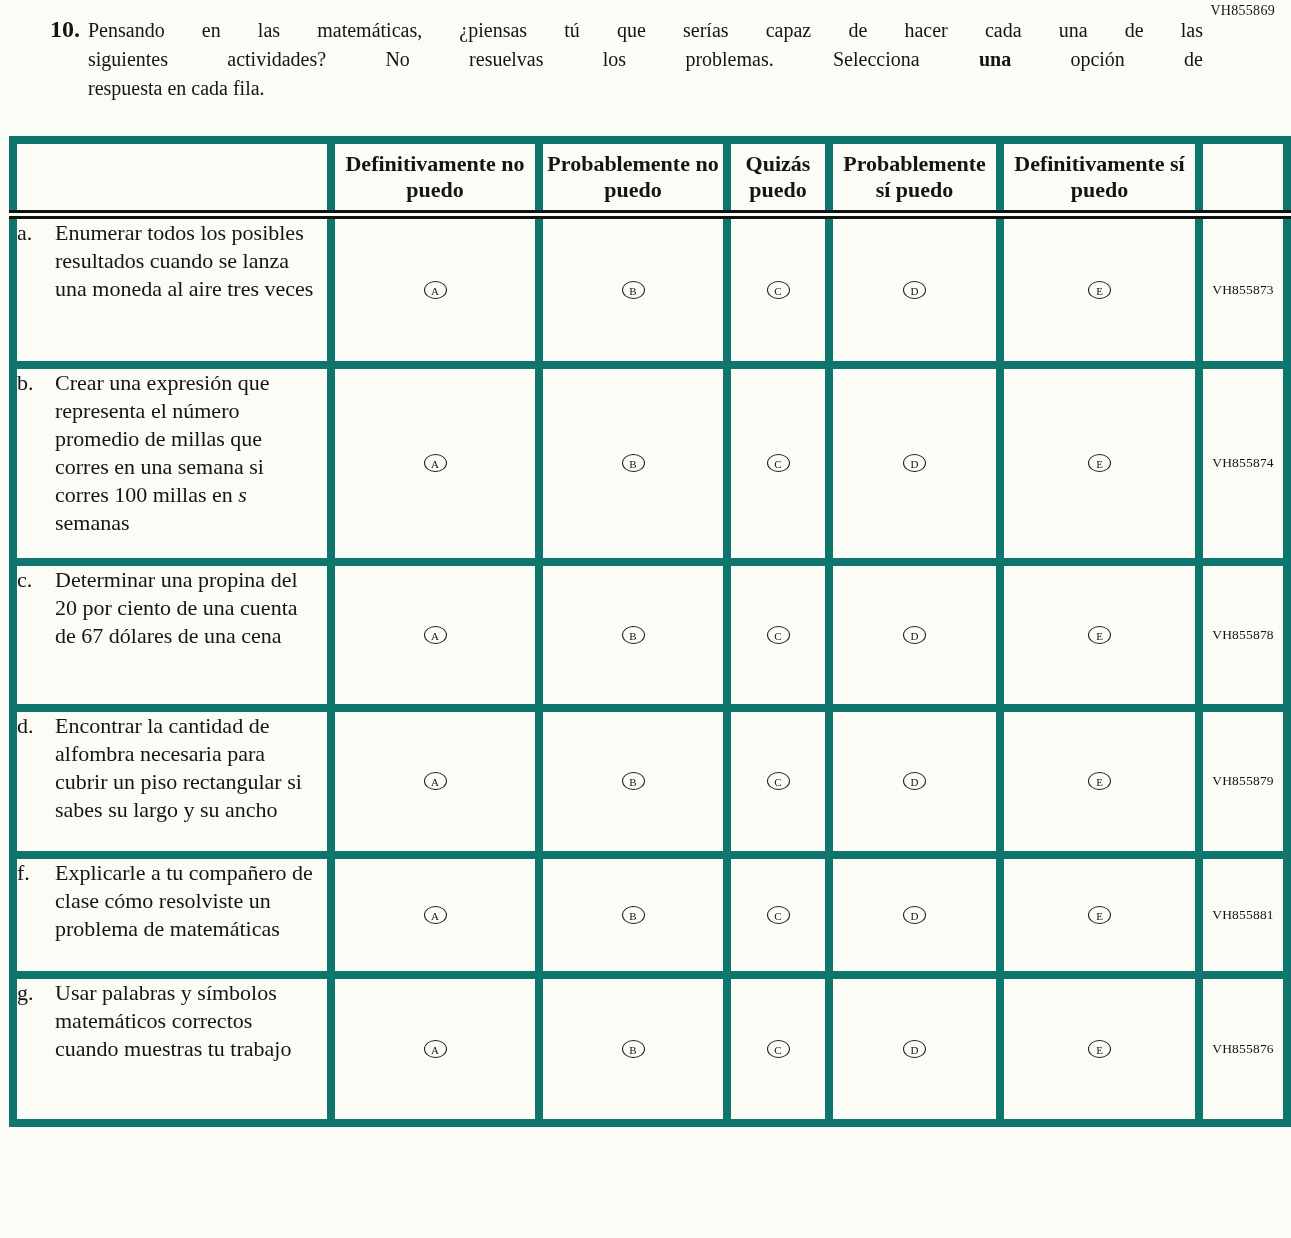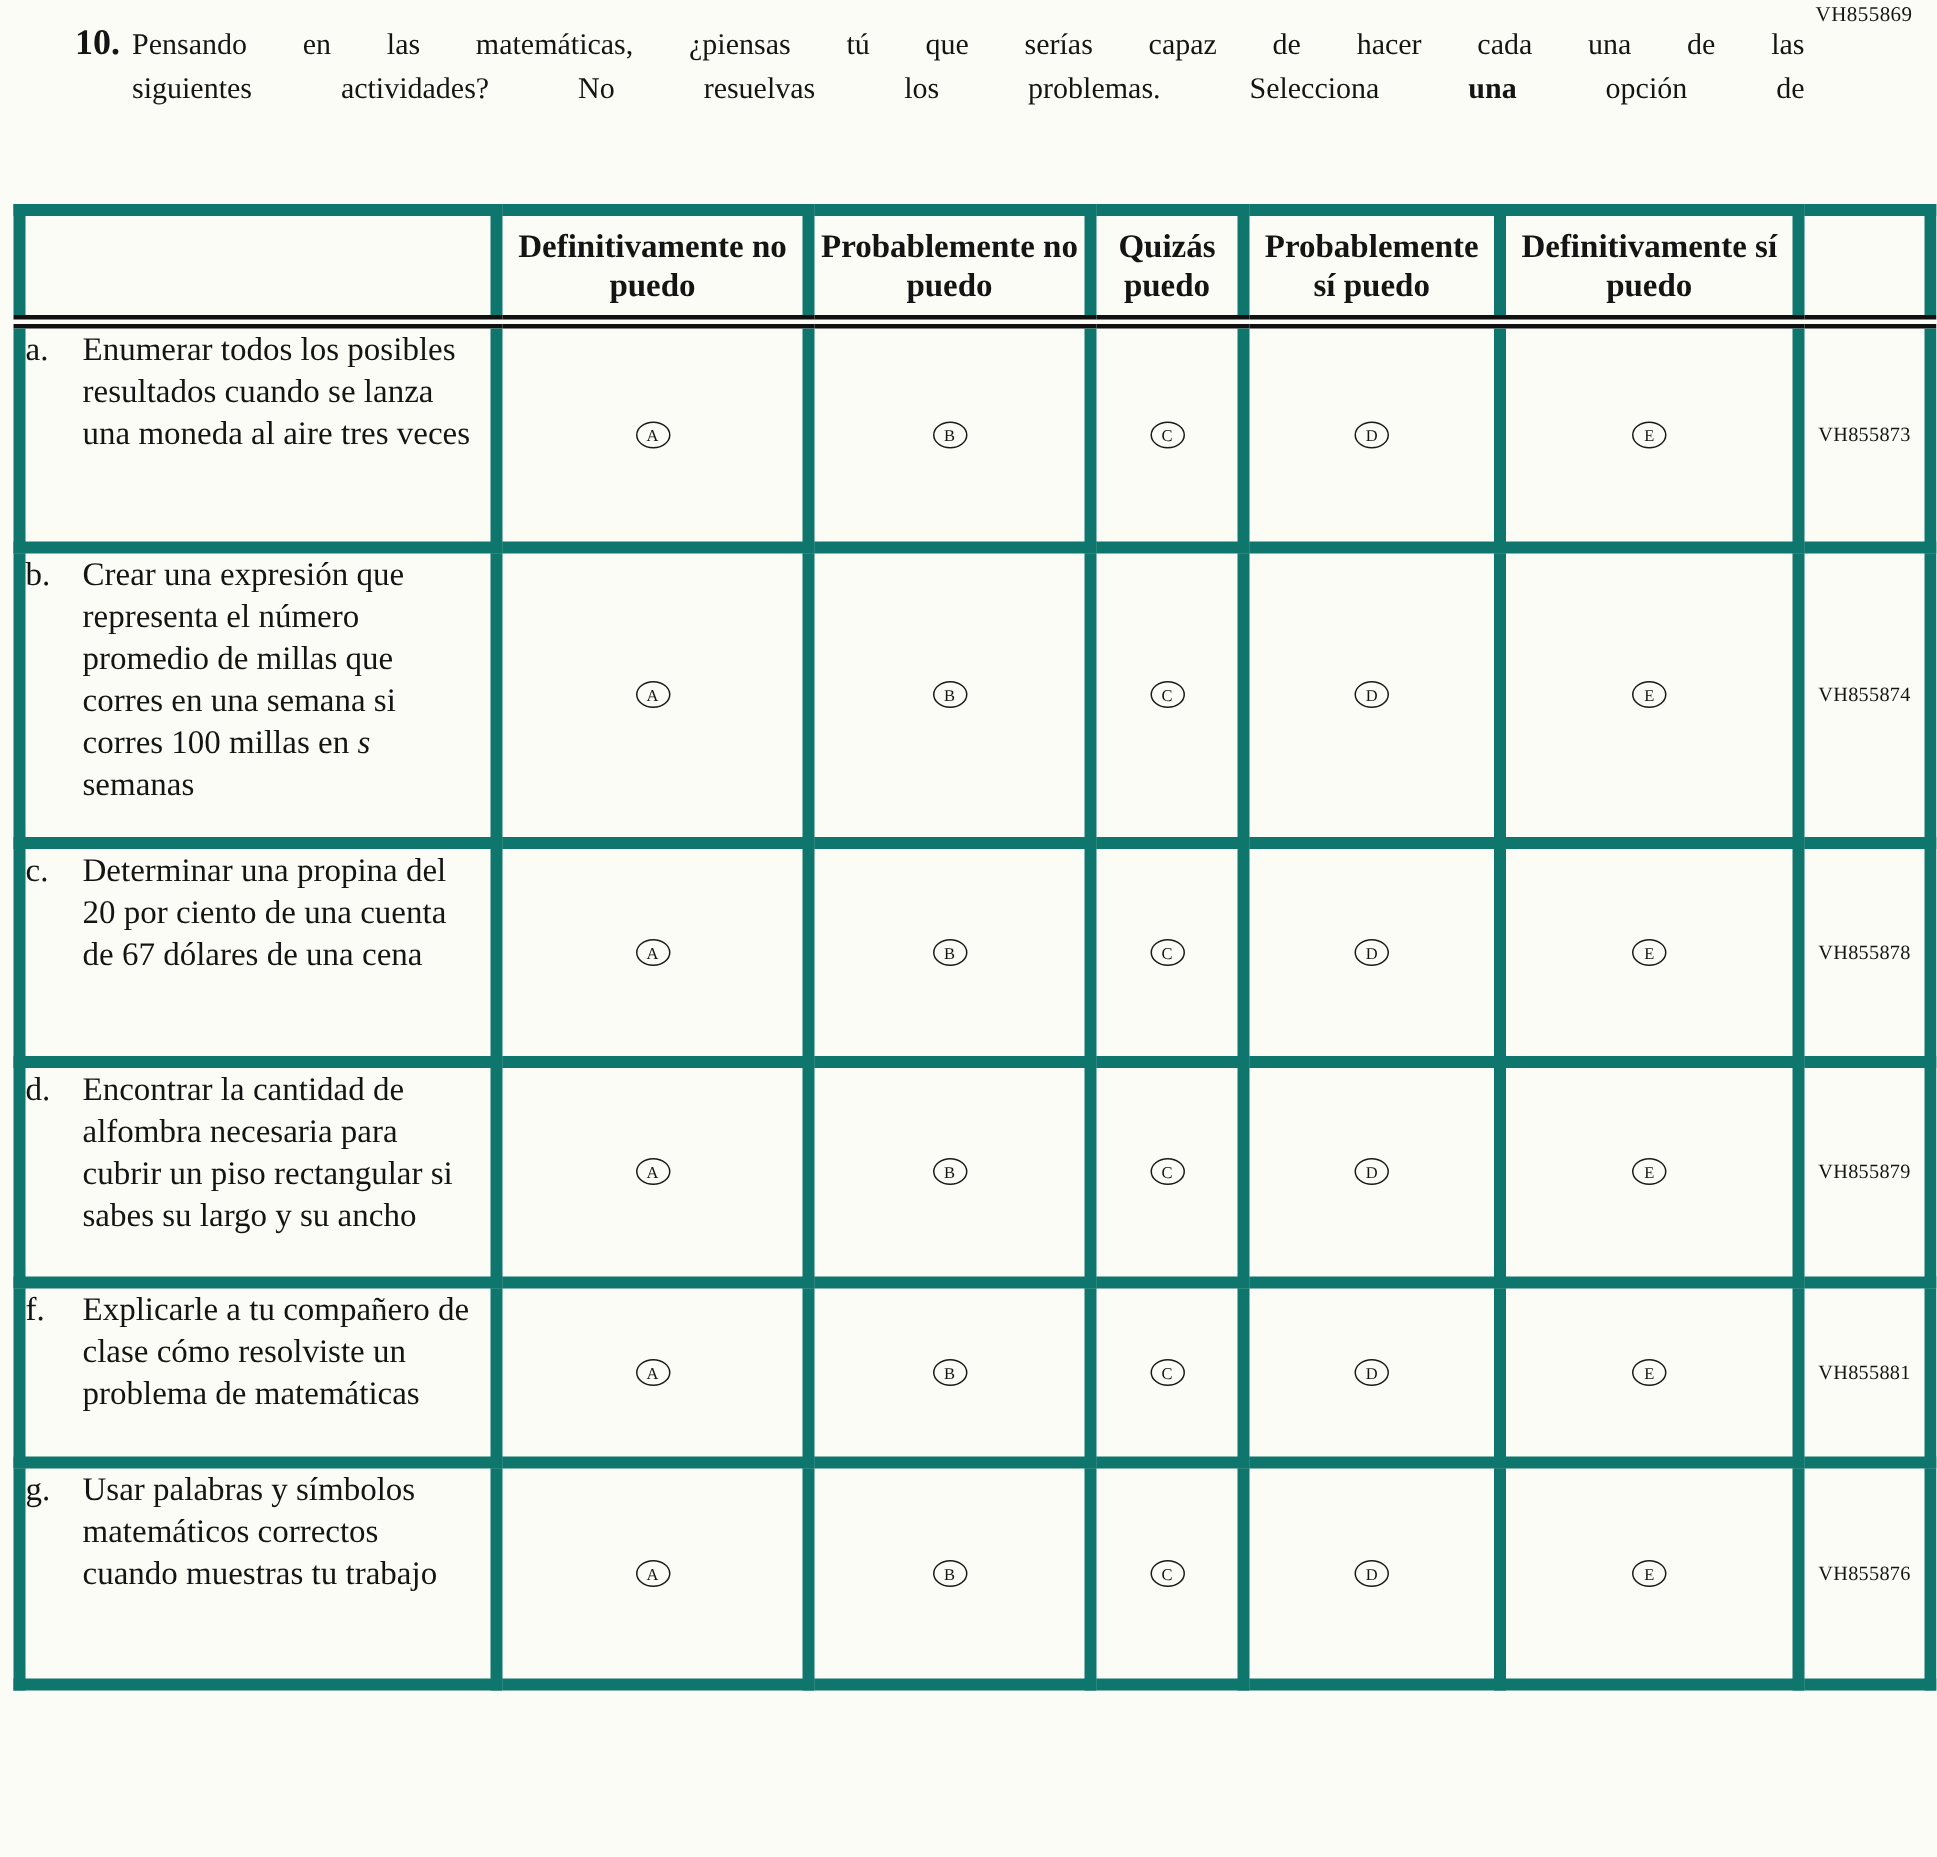--- a/index.html
+++ b/index.html
@@ -125,20 +125,21 @@
 
 <div class="page">
 
   <div class="corner-code">VH855869</div>
 
   <div class="question">
     <span class="q-number">10.</span>
     <div id="question-lines">
         <div class="q-line just">Pensando en las matemáticas, ¿piensas tú que serías capaz de hacer cada una de las</div>
         <div class="q-line just">siguientes actividades? No resuelvas los problemas. Selecciona <b>una</b> opción de</div>
+        <div class="q-line">respuesta en cada fila.</div>
       </div>
   </div>
 
   <table class="grid">
     <colgroup>
       <col style="width:318px">
       <col style="width:208px">
       <col style="width:188px">
       <col style="width:102px">
       <col style="width:171px">

